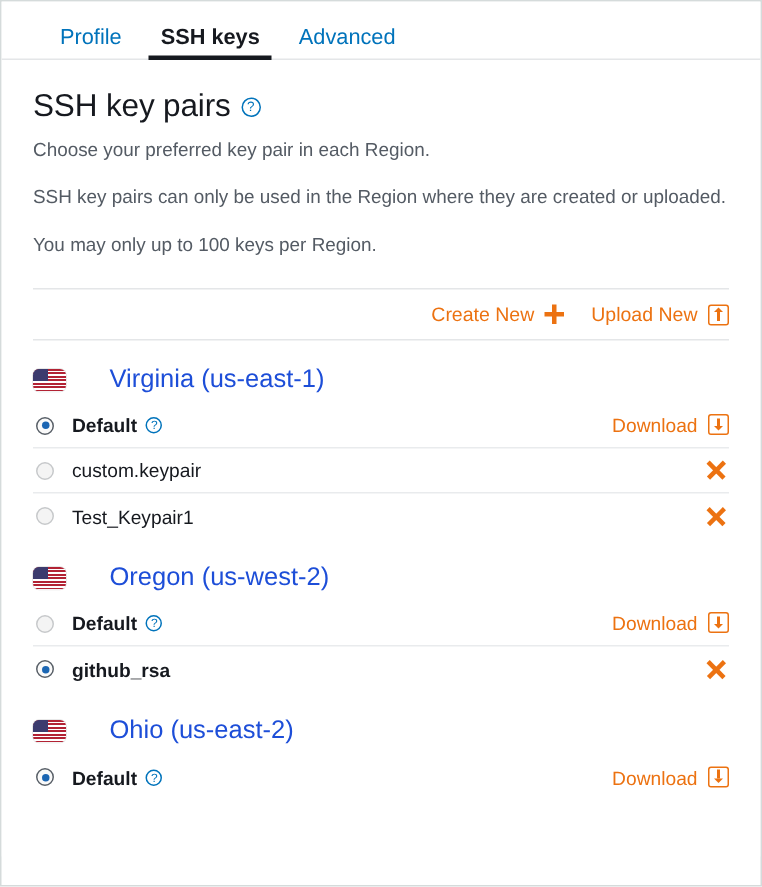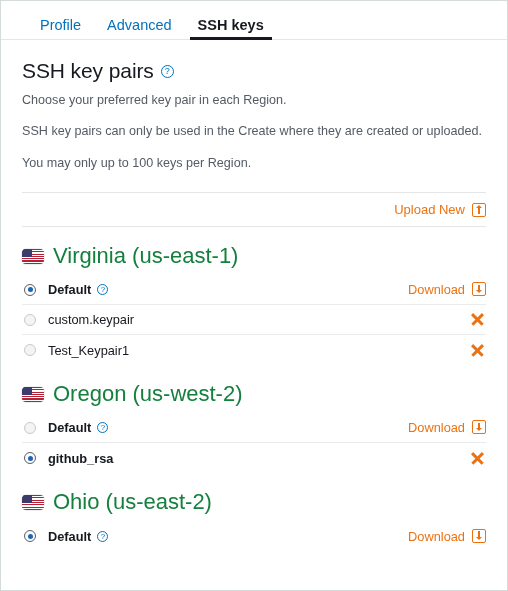--- a/index.html
+++ b/index.html
@@ -182,23 +182,24 @@
   .region {
     margin-top: 16px;
   }
   .region-header {
     display: flex;
     align-items: center;
     gap: 9px;
     margin-bottom: 6px;
   }
   .region-name {
-    font-size: 22px;
-    color: #15803d;
+    font-size: 17px;
+    color: #1d4ed8;
     font-weight: normal;
+    margin-left: 20px;
   }
   .flag {
     width: 22px;
     height: 15px;
     border-radius: 4px;
     overflow: hidden;
     position: relative;
     flex: none;
     background: #ffffff;
     box-shadow: 0 0 0 0.5px rgba(0,0,0,0.12);
@@ -285,37 +286,41 @@
   .x-icon::before { transform: rotate(45deg); }
   .x-icon::after  { transform: rotate(-45deg); }
 </style>
 </head>
 <body>
 
 <div class="page">
 
   <div class="tabbar">
     <div class="tab">Profile</div>
+    <div class="tab active">SSH keys</div>
     <div class="tab">Advanced</div>
-    <div class="tab active">SSH keys</div>
   </div>
 
   <div class="content">
 
     <div class="title-row">
       <h1 class="title">SSH key pairs</h1>
       <span class="help-icon">?</span>
     </div>
 
     <p class="desc">Choose your preferred key pair in each Region.</p>
-    <p class="desc gap">SSH key pairs can only be used in the Create where they are created or uploaded.</p>
+    <p class="desc gap">SSH key pairs can only be used in the Region where they are created or uploaded.</p>
     <p class="desc gap2">You may only up to 100 keys per Region.</p>
 
     <hr class="hr actions-hr-top">
     <div class="actions">
+      <div class="action-link">
+        <span>Create New</span>
+        <span class="plus-icon"></span>
+      </div>
       <div class="action-link">
         <span>Upload New</span>
         <span class="box-arrow up">
           <span class="head"></span>
             <span class="stem"></span>
         </span>
       </div>
     </div>
     <hr class="hr">
 

